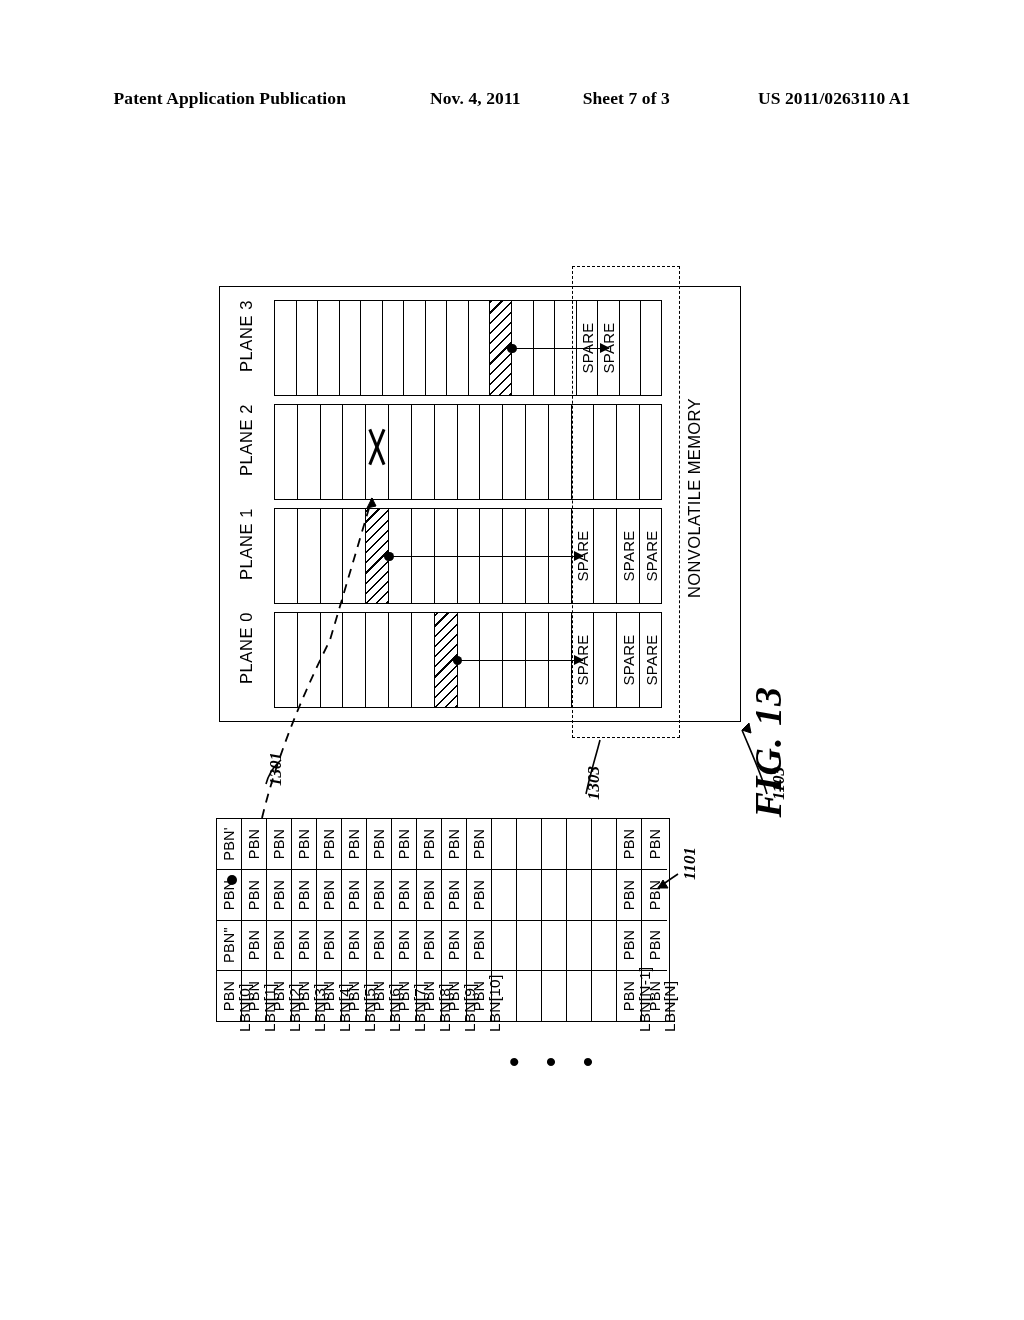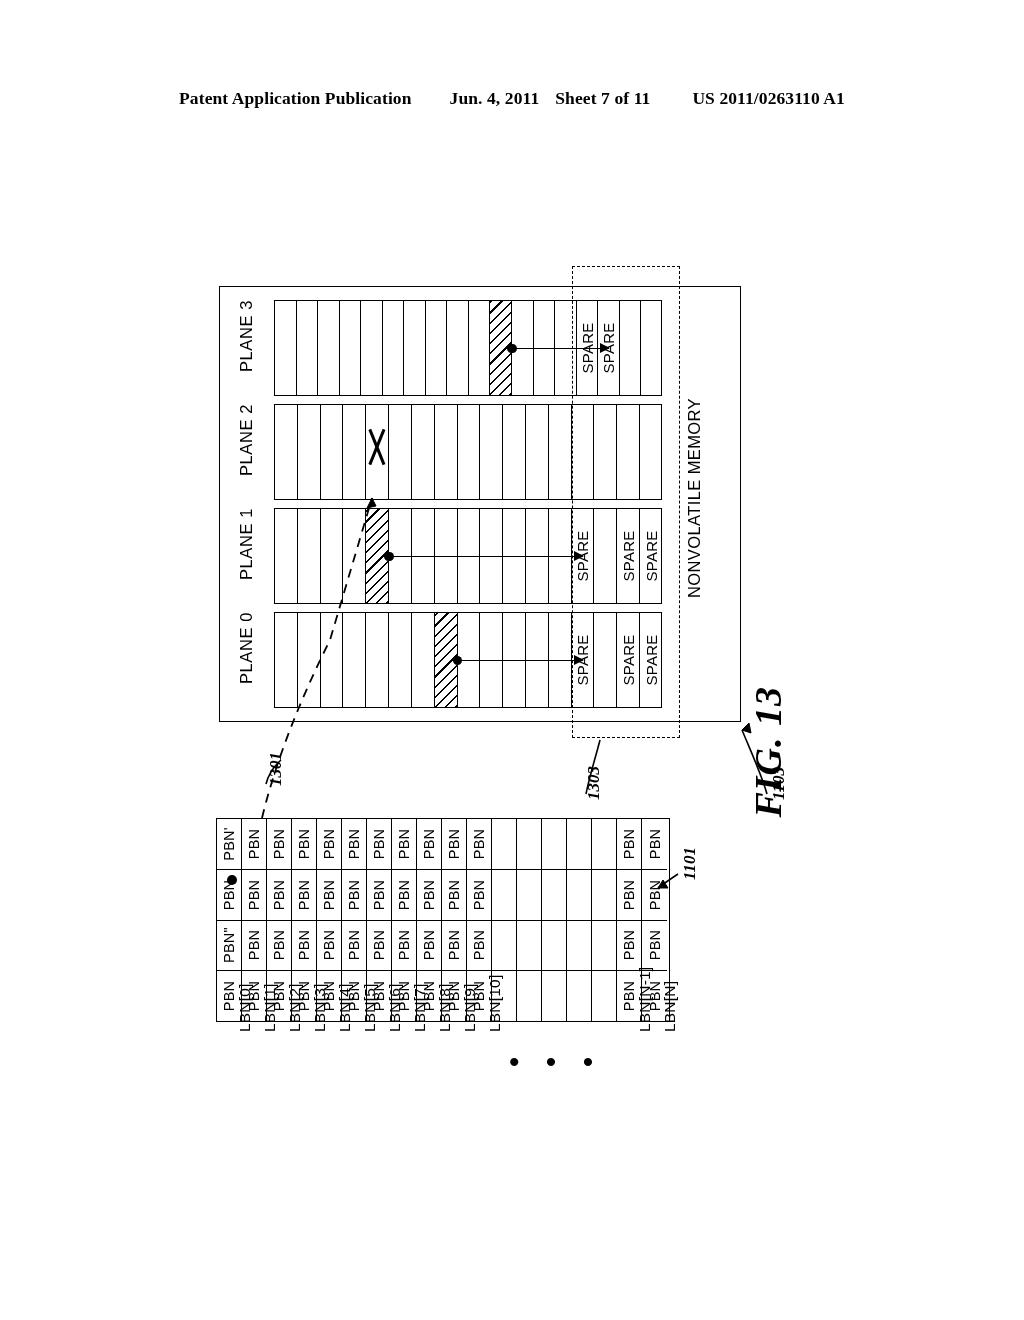--- a/index.html
+++ b/index.html
@@ -12,20 +12,21 @@
     overflow:hidden;
   }
 
   
   #pub-header {
     position:absolute; left:0; top:88px; width:1024px;
     display:flex; justify-content:center; align-items:baseline;
     font-family:"Liberation Serif", serif;
     font-weight:bold; font-size:17.5px; letter-spacing:.1px;
     white-space:nowrap;
+    gap:23px;
   }
   #pub-header .seg { display:inline-block; }
   #pub-header .gap-a { width:38px; }
   #pub-header .gap-b { width:16px; }
   #pub-header .gap-c { width:42px; }
 
   
   .vtext {            
     writing-mode:vertical-rl;
     transform:rotate(180deg);
@@ -196,23 +197,23 @@
     width:1024px; height:1320px;
     pointer-events:none;
   }
 </style>
 </head>
 <body>
 
 <div id="pub-header">
   <span class="seg">Patent Application Publication</span>
   <span class="gap-a"></span>
-  <span class="seg">Jun. 4, 2011</span>
+  <span class="seg">Nov. 4, 2011</span>
   <span class="gap-b"></span>
-  <span class="seg">Sheet 7 of 11</span>
+  <span class="seg">Sheet 7 of 3</span>
   <span class="gap-c"></span>
   <span class="seg">US 2011/0263110 A1</span>
 </div>
 
 <div id="nvm-box"></div>
 <div id="nvm-label" class="vtext">NONVOLATILE MEMORY</div>
 
 <div id="planes-host">
     <div class="plane-wrap" style="left: 238px; top: 300px;">
       <div class="plane-label vtext">PLANE 3</div>

